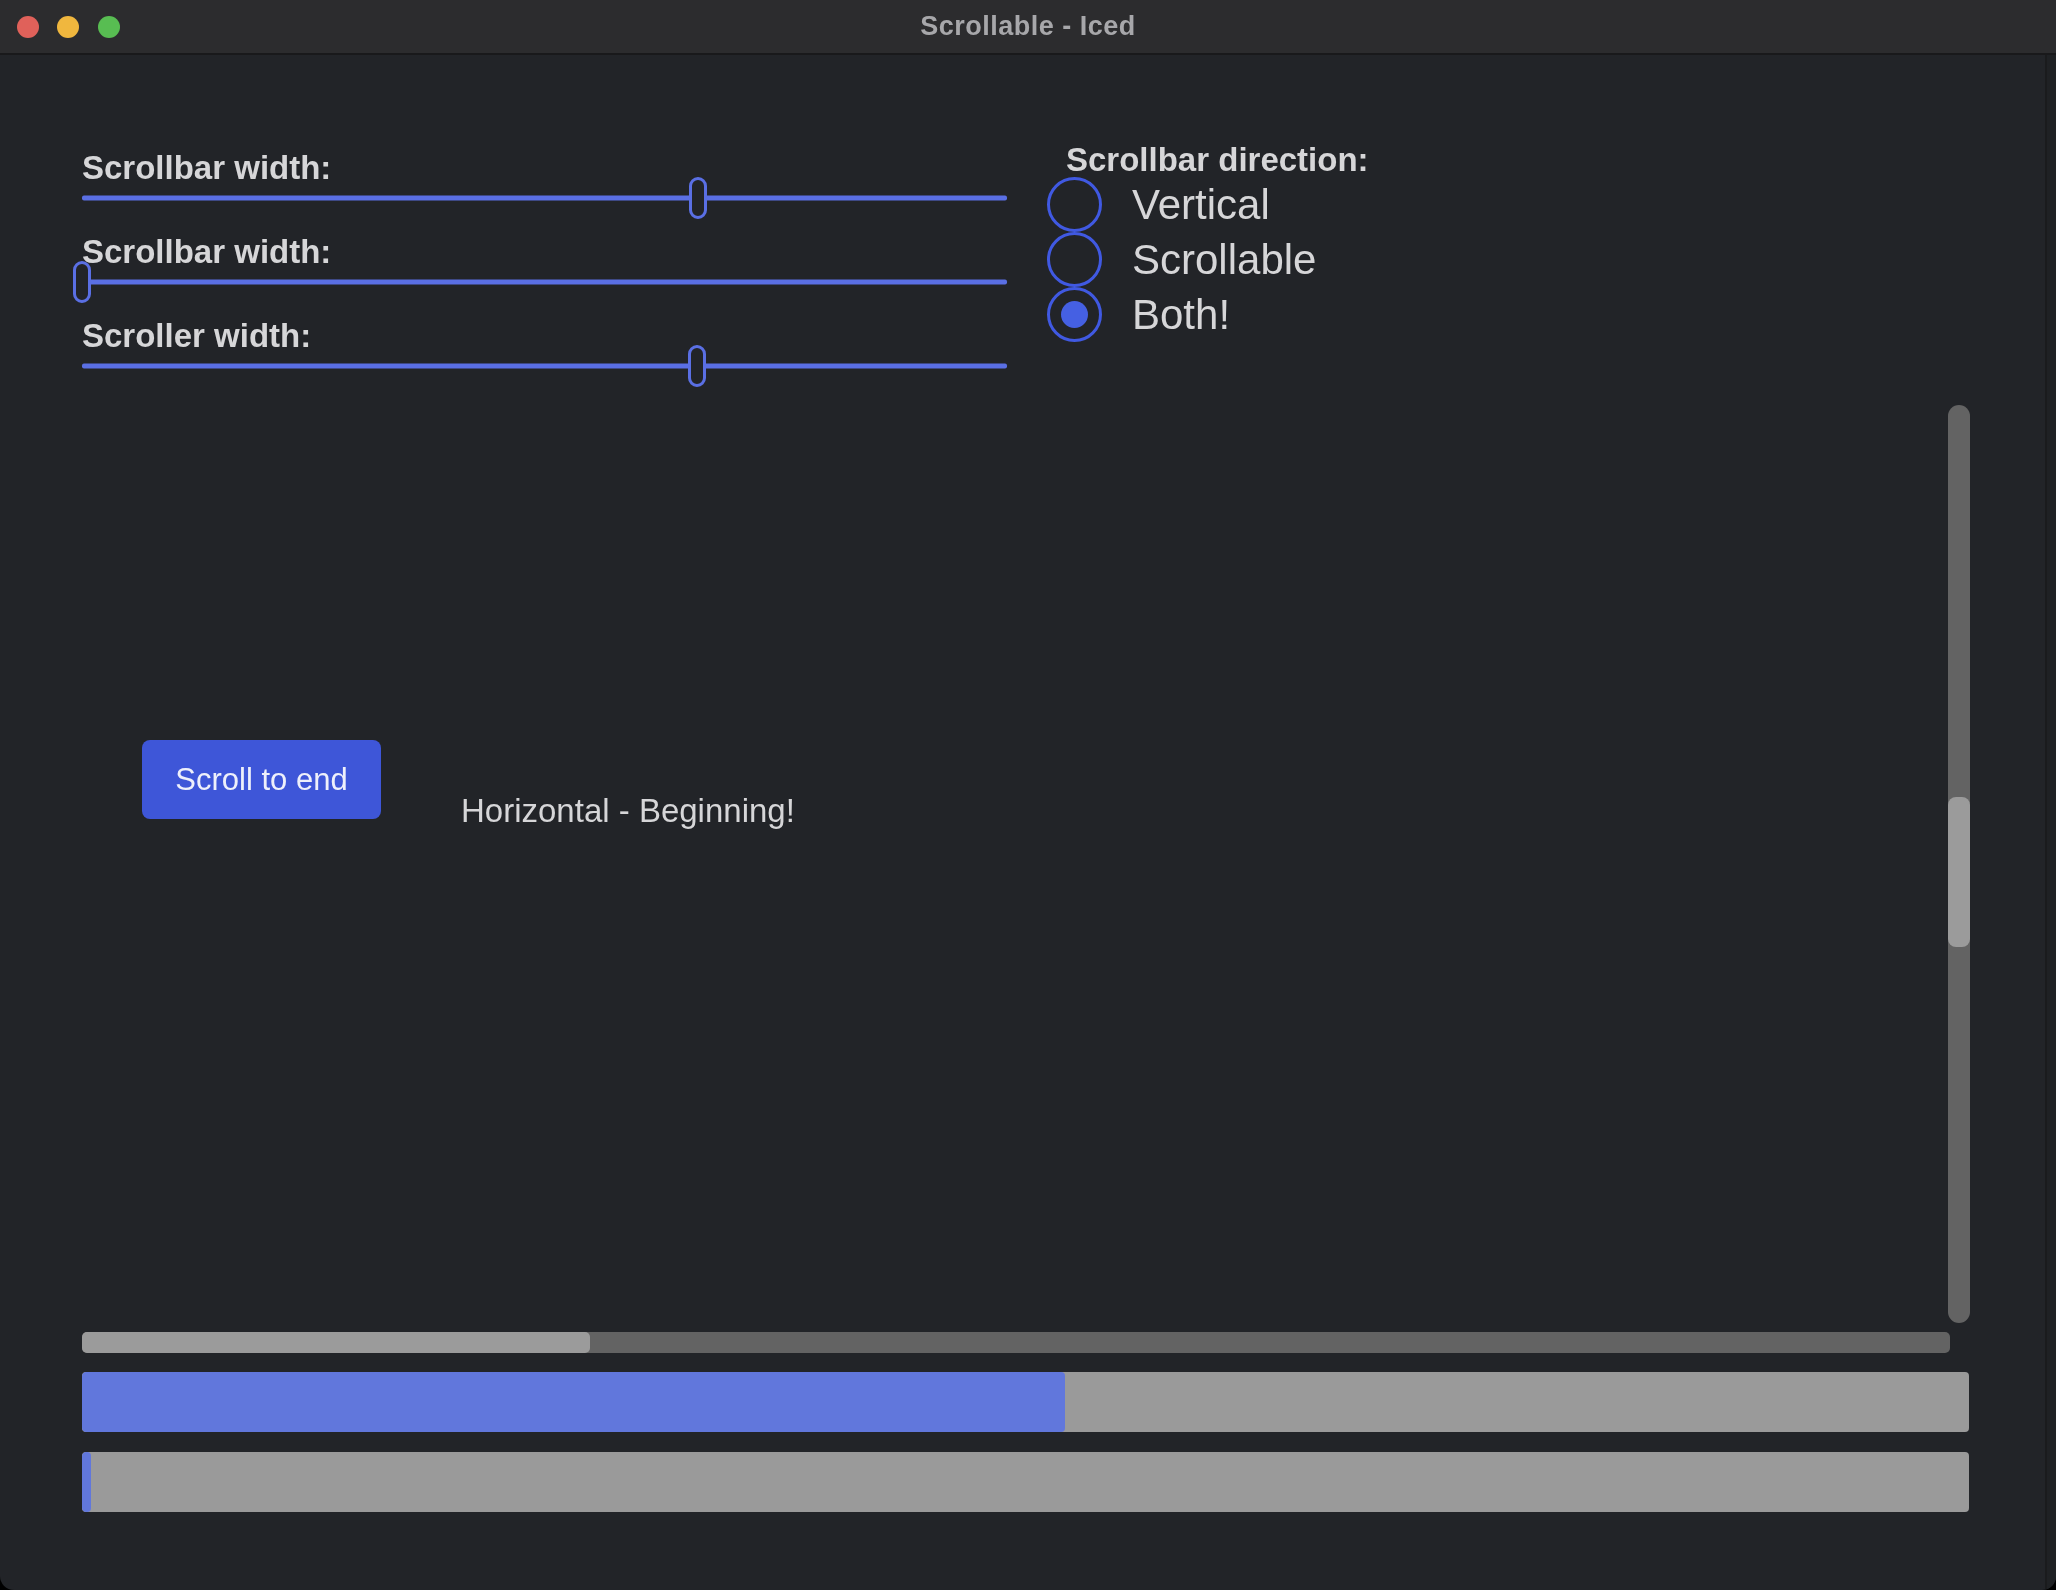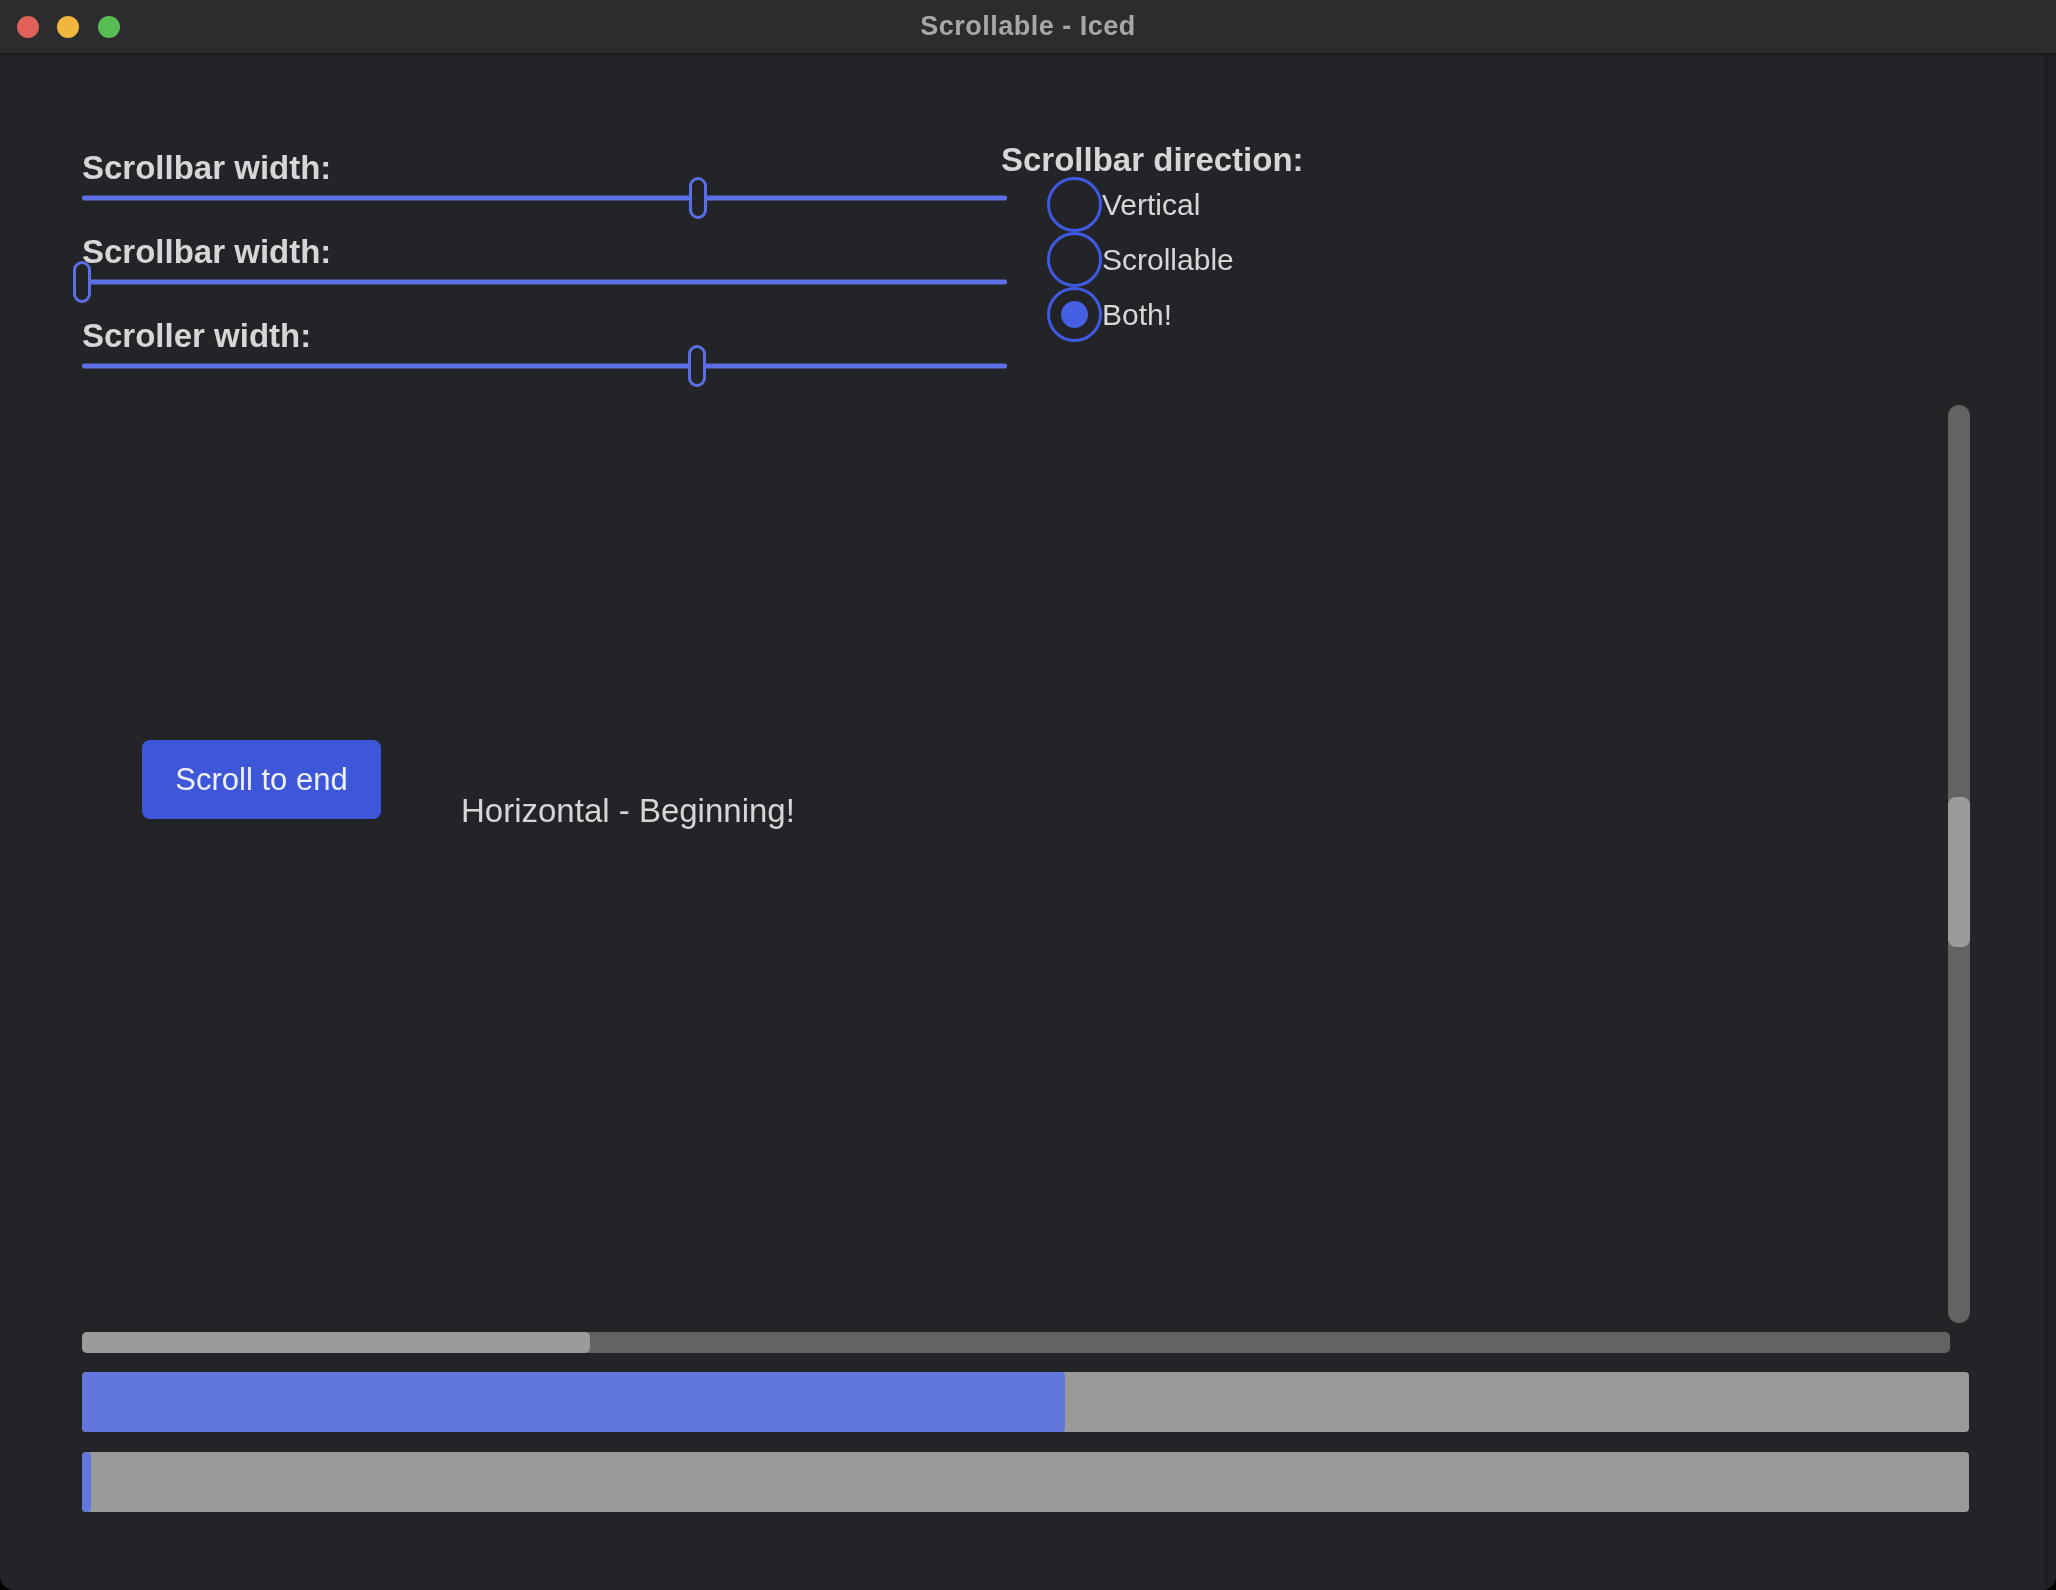--- a/index.html
+++ b/index.html
@@ -59,21 +59,21 @@
   .radio-group { position: absolute; left: 1047px; top: 177px; }
   .radio-row { display: flex; align-items: center; height: 55px; }
   .radio-circle {
     width: 55px; height: 55px; border-radius: 50%;
     border: 3px solid var(--radio_border, #4059e2);
     display: flex; align-items: center; justify-content: center;
     flex: 0 0 auto;
   }
   .radio-dot { width: 27px; height: 27px; border-radius: 50%; background: var(--radio_dot, #4560e3); display: none; }
   .radio-circle.selected .radio-dot { display: block; }
-  .radio-label { font-size: 30px; color: var(--text, #d6d6d8); white-space: nowrap; text-align: center; }
+  .radio-label { margin-left: 30px; font-size: 42px; color: var(--text, #d6d6d8); white-space: nowrap; text-align: center; }
 
   
   .scroll-btn {
     position: absolute; left: 142px; top: 740px; width: 239px; height: 79px;
     background: var(--accent_button, #3e56d8);
     border: none; border-radius: 8px;
     font-family: inherit; font-size: 31px; color: var(--button_text, #eef0fb);
     display: flex; align-items: center; justify-content: center;
     cursor: pointer;
   }
@@ -130,21 +130,21 @@
     <div class="track"></div>
     <div class="handle" style="left: 0%;"></div>
   </div>
 
   <div class="ui-label" style="left:82px; top:316px;">Scroller width:</div>
   <div class="slider slider-3">
     <div class="track"></div>
     <div class="handle" style="left: 66.5%;"></div>
   </div>
 
-  <div class="ui-label" style="left:1001px; top:140px;text-align:center;">Scrollbar direction:</div>
+  <div class="ui-label" style="left:1066px; top:140px;text-align:center;">Scrollbar direction:</div>
   <div class="radio-group">
     <div class="radio-row">
       <div class="radio-circle">
         
       </div>
       <div class="radio-label">Vertical</div>
     </div>
     <div class="radio-row">
       <div class="radio-circle">
         

